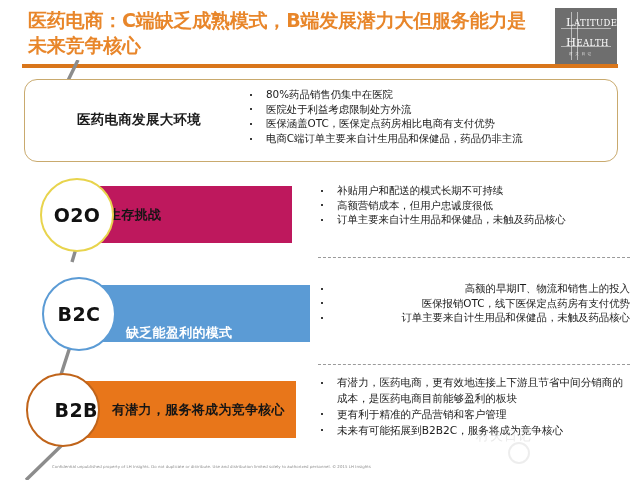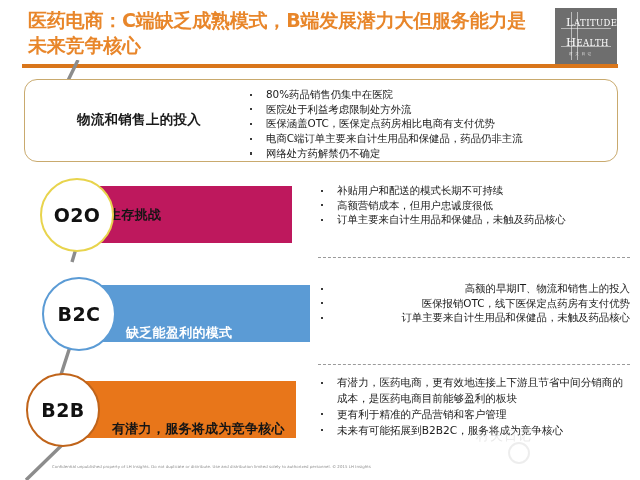--- a/index.html
+++ b/index.html
@@ -160,27 +160,27 @@
 
   .dashsep {
     position: absolute;
     height: 0;
     border-top: 1.2px dashed #9a9a9a;
   }
 
   
   #bar-o2o   { background: #be185d; }
   #bar-b2c   { background: #5B9BD5; align-items: flex-end; }
-  #bar-b2b   { background: #E8761A; align-items: flex-end; }
+  #bar-b2b   { background: #E8761A; }
   #lbl-o2o   { color: #151515; }
   #lbl-b2c   { color: #ffffff; }
   #lbl-b2b   { color: #151515; }
   #cir-o2o   { border: 2.2px solid #E8D44D; }
   #cir-b2c   { border: 2.2px solid #5B9BD5; }
-  #cir-b2b   { border: 2.2px solid #C0641A; }
+  #cir-b2b   { border: 2.2px solid #C0641A; justify-content: flex-end; }
 
   
   #footer {
     position: absolute;
     left: 52px; top: 464px;
     width: 560px;
     font-size: 3.9px;
     color: #8d8d8d;
     letter-spacing: 0.05px;
     white-space: nowrap;
@@ -226,27 +226,26 @@
   <div class="logo-word" style="top:7px;"><span class="cap">L</span><span>ATITUDE</span></div>
   <div class="logo-word" style="top:27px;"><span class="cap">H</span><span>EALTH</span></div>
   <div id="logo-sub">村夫日记</div>
 </div>
 
 <svg id="connector" viewBox="0 0 180 420">
   <path d="M 78 0 L 40 78 M 92 135 L 72 202 M 78 262 L 56 330 M 62 385 L 26 420" stroke="#8C8C8C" stroke-width="3.4" fill="none" stroke-linecap="butt"></path>
 </svg>
 
 <div id="env-box">
-  <div id="env-label">物流和销售上的投入</div>
+  <div id="env-label">医药电商发展大环境</div>
   <ul id="env-bullets" class="blist">
     <li>80%药品销售仍集中在医院</li>
     <li>医院处于利益考虑限制处方外流</li>
     <li>医保涵盖OTC，医保定点药房相比电商有支付优势</li>
     <li>电商C端订单主要来自计生用品和保健品，药品仍非主流</li>
-    <li>网络处方药解禁仍不确定</li>
   </ul>
 </div>
 
 <div class="row" id="row-o2o">
   <div class="bar" id="bar-o2o" style="left:62px; top:186px; width:230px;">
     <div class="bar-label" id="lbl-o2o">生存挑战</div>
   </div>
   <div class="circle" id="cir-o2o" style="left:40px; top:178px;">
     <span>O2O</span>
   </div>

